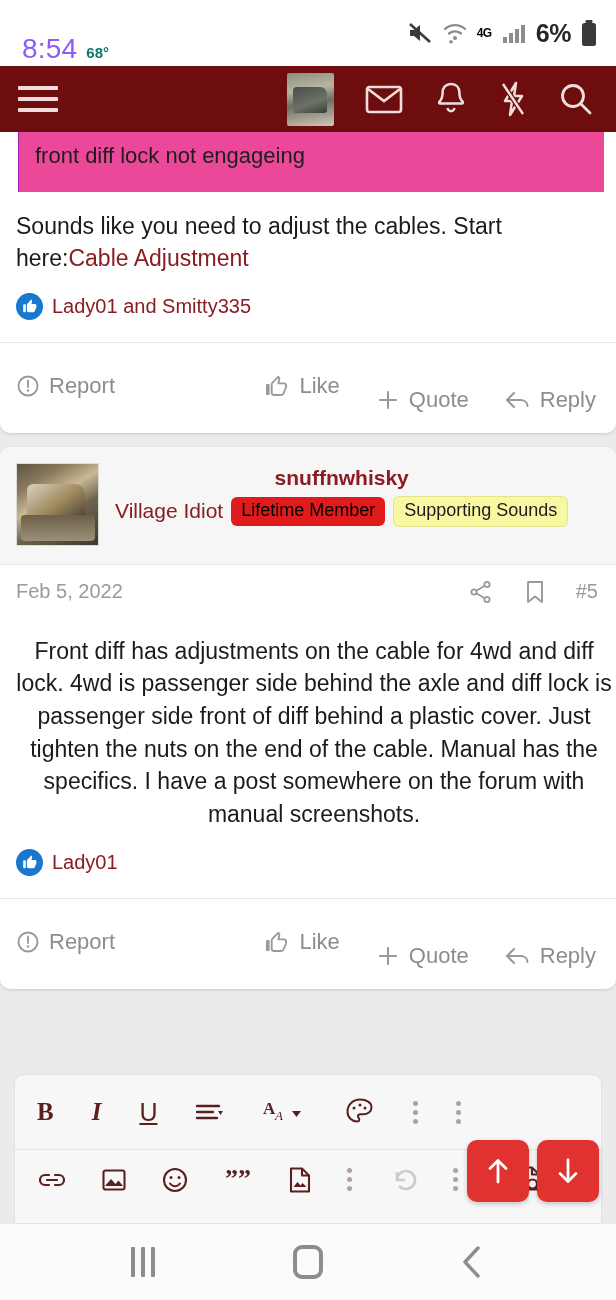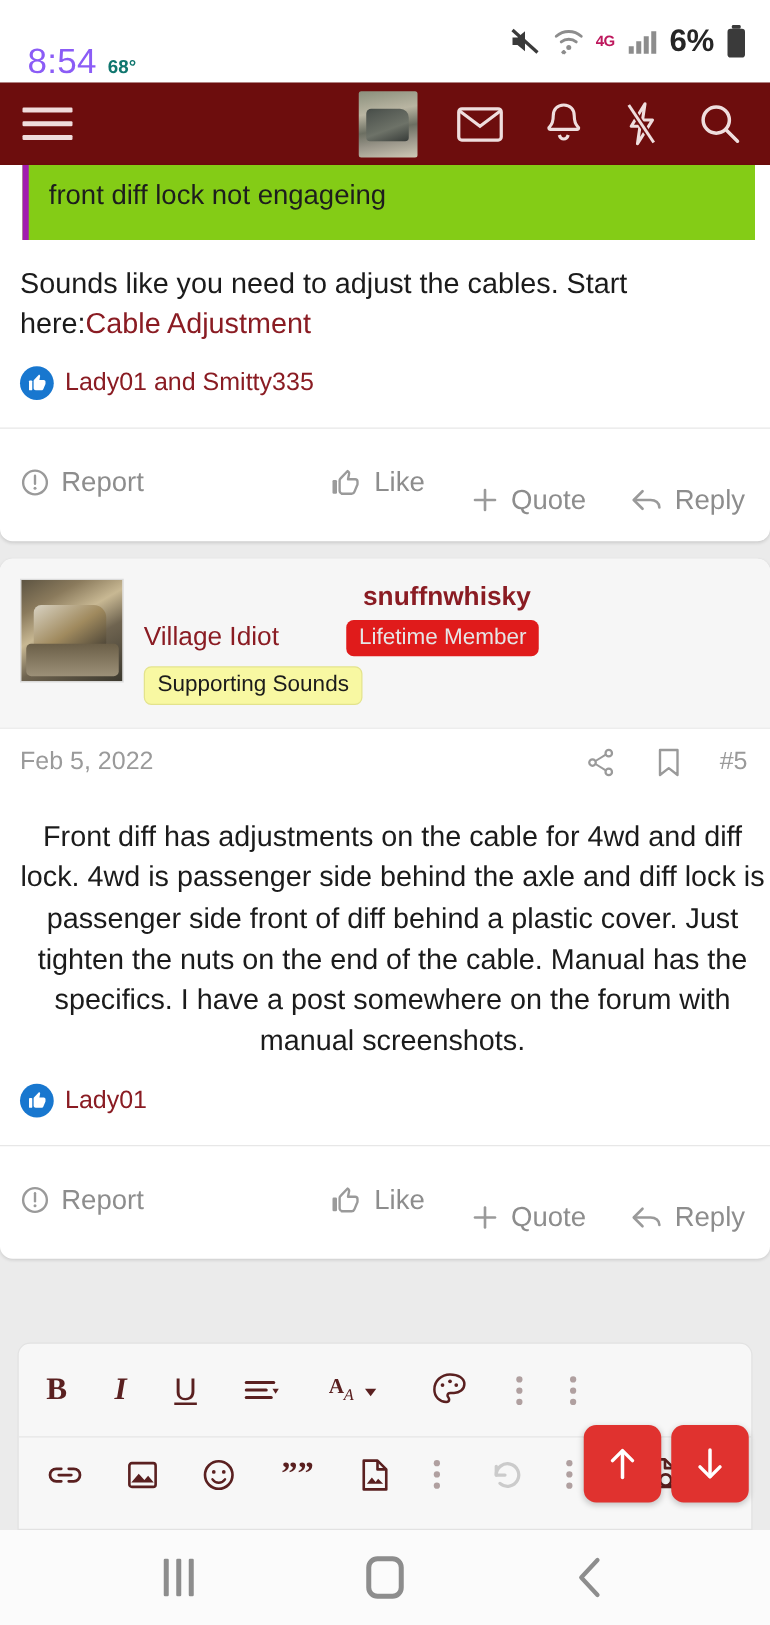--- a/index.html
+++ b/index.html
@@ -14,21 +14,21 @@
   .statusbar {
     height:66px; background:#ffffff; display:flex; align-items:center;
     justify-content:space-between; padding:0 18px 0 22px;
   }
   .sb-left { display:flex; align-items:baseline; gap:9px; }
   .sb-time { font-size:28px; color:#8b5cf6; font-weight:400; letter-spacing:.2px;margin-top:32px; }
   .sb-temp { font-size:15px; color:#0f766e; font-weight:700; }
   .sb-right { display:flex; align-items:center; gap:9px; }
   .sb-right svg { display:block; }
   .sb-batt { font-size:25px; color:#262626; font-weight:700; letter-spacing:-.4px; }
-  .g4 { font-size:12px; color:#be185d; font-weight:700; letter-spacing:-.5px; }
+  .g4 { font-size:12px; color:#000000; font-weight:700; letter-spacing:-.5px; }
 
   
   .header {
     height:66px; background:#6d0d0d; display:flex; align-items:center;
     padding:0 22px 0 18px;
   }
   .hamburger { width:40px; display:flex; flex-direction:column; gap:7px; cursor:pointer; }
   .hamburger i { display:block; height:4px; background:#f0dcdc; border-radius:1px; }
   .hdr-spacer { flex:1; }
   .hdr-icons { display:flex; align-items:center; gap:30px; }
@@ -47,21 +47,21 @@
   
   .scroll { position:absolute; top:132px; left:0; right:0; bottom:0; background:#ebebeb; }
 
   .card { background:#fff; }
   .card.rounded-bot { border-radius:0 0 10px 10px; box-shadow:0 1px 3px rgba(0,0,0,.14); }
   .card.rounded-all { border-radius:10px; box-shadow:0 1px 3px rgba(0,0,0,.14);text-align:center; }
 
   
   .quote-wrap { padding:0 0 0 0; background:#fff; }
   .quote-box {
-    background:#84cc16; border-left:5px solid #a21caf;
+    background:#ec4899; border-left:1px solid #a21caf;
     margin:0 12px 0 18px; padding:10px 14px 22px 16px;
   }
   .quote-title { font-size:22px; color:#1d1d1d; line-height:1.25; }
 
   .post-body {
     padding:18px 4px 4px 16px; font-size:23px; line-height:1.42; color:#1b1b1b;
   }
   .post-body a { color:#8a1c23; text-decoration:none; }
 
   .likes-row { display:flex; align-items:center; gap:9px; padding:14px 16px 22px 16px; }
@@ -97,21 +97,21 @@
   .avatar-big::after {
     content:""; position:absolute; left:4px; bottom:4px; width:74px; height:26px;
     background:linear-gradient(180deg,#6b5f48,#9c9078);
     border-radius:4px;
   }
   .ph-meta { padding-top:2px; min-width:0; }
   .ph-user { font-size:21px; color:#8a1c23; font-weight:700; line-height:1.25; }
   .ph-line2 { display:flex; align-items:center; gap:8px; margin-top:5px; flex-wrap:wrap; }
   .ph-title { font-size:21px; color:#8a1c23; }
   .badge { font-size:18px; padding:4px 10px 5px; border-radius:6px; line-height:1.1; white-space:nowrap; }
-  .badge-red { background:#e01b1b; color:#e5e5e5;margin-left:46px; }
+  .badge-red { background:#e01b1b; color:#000000; }
   .badge-yellow { background:#f8f8a2; color:#1b1b1b; border:1px solid #e3e38c; }
 
   .meta-row {
     display:flex; align-items:center; padding:14px 18px 12px 16px;
     border-top:1px solid #e7e7e7; background:#fff;
   }
   .meta-date { font-size:20px; color:#9a9a9a; }
   .meta-spacer { flex:1; }
   .meta-icons { display:flex; align-items:center; gap:30px; }
   .meta-num { font-size:20px; color:#9a9a9a; }

